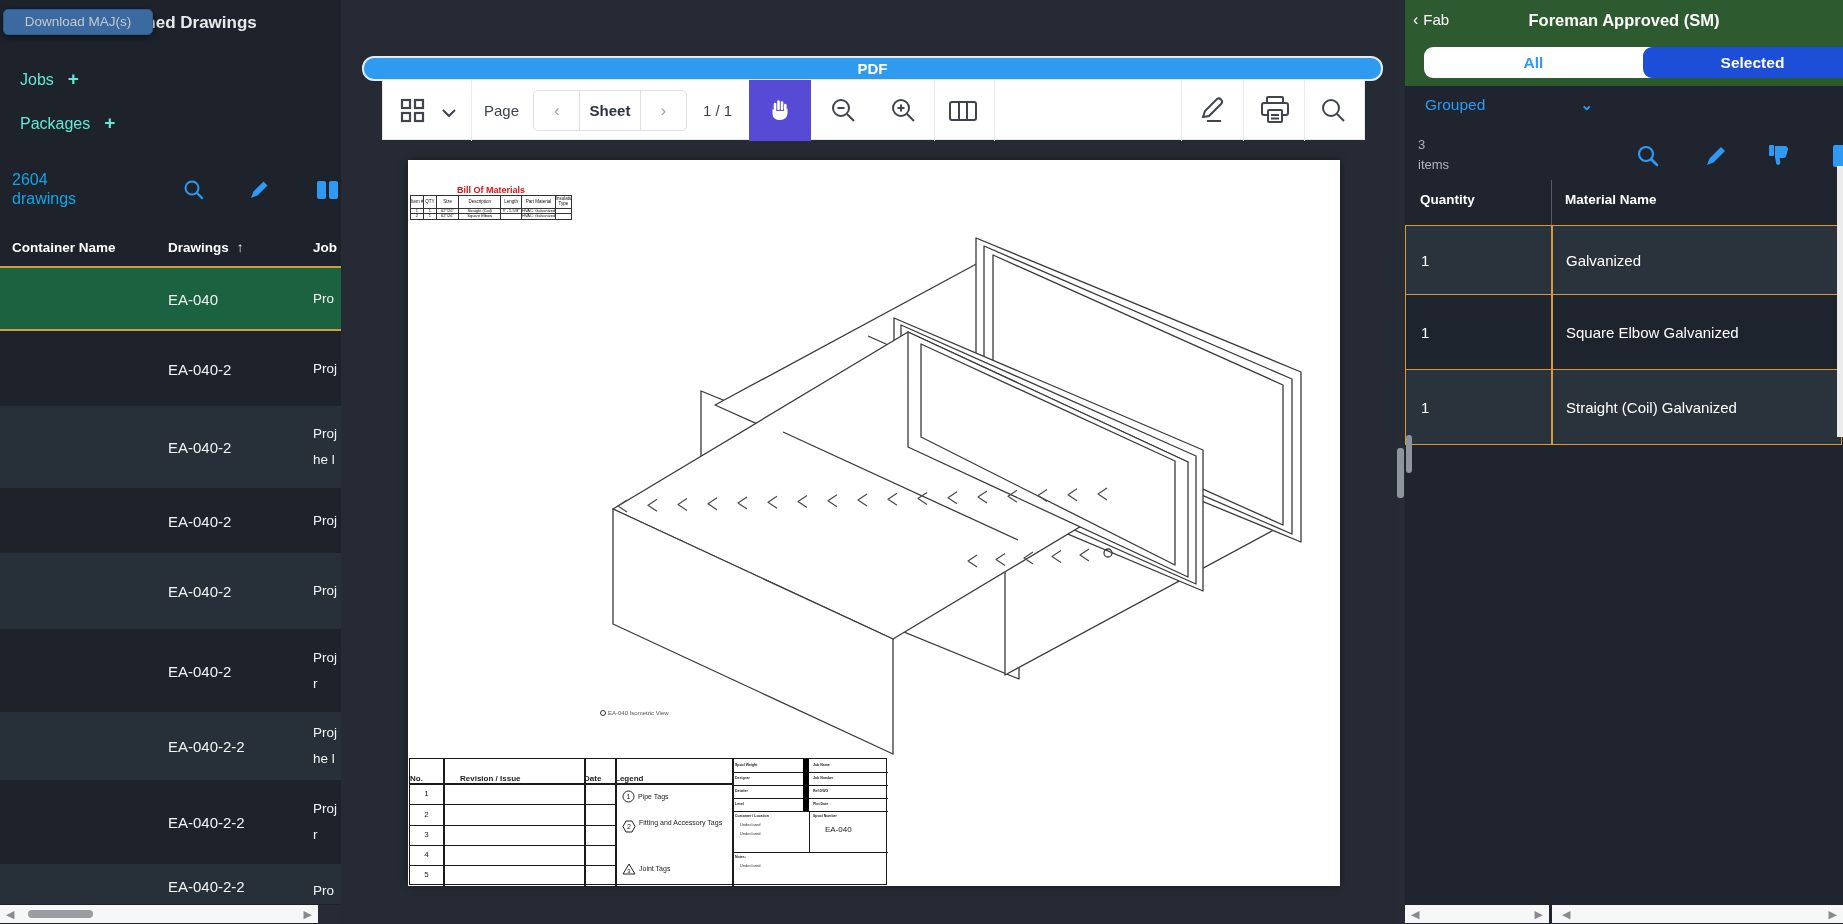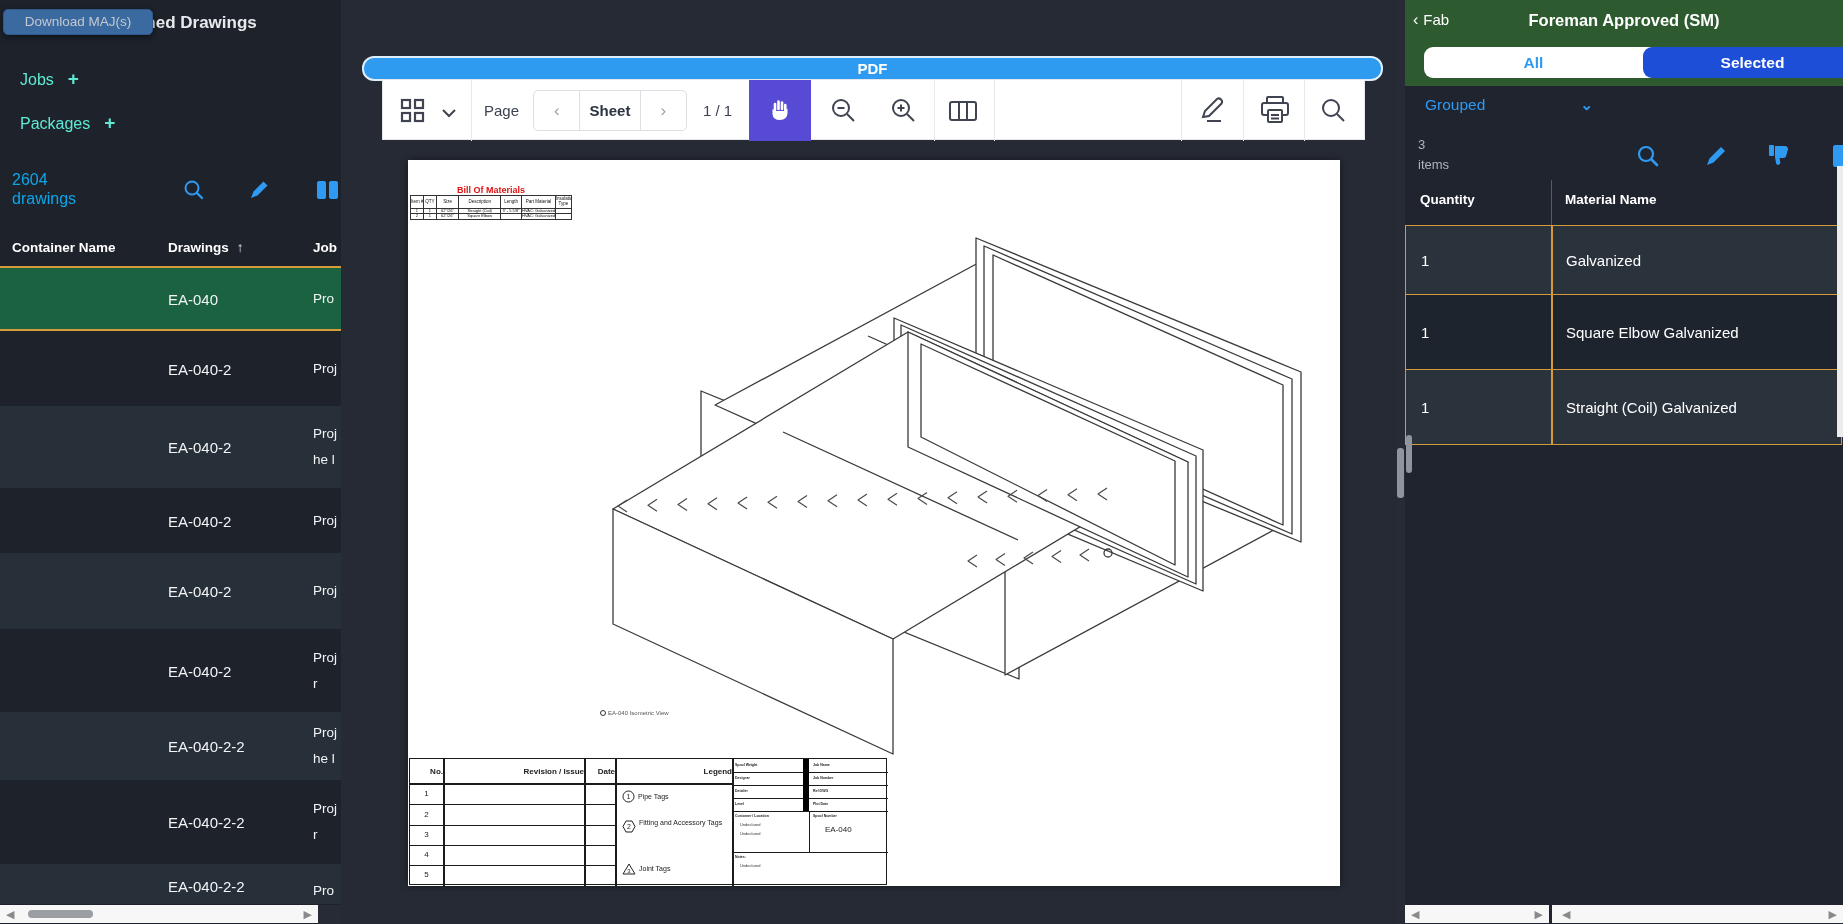--- a/index.html
+++ b/index.html
@@ -66,21 +66,21 @@
 
   
   .iso { position:absolute; left:0; top:0; }
   .iso path, .iso polygon, .iso line, .iso polyline { vector-effect:non-scaling-stroke; }
   .footnote { position:absolute; left:192px; top:550px; color:#555; font-size:6px; }
   .footnote .dot { display:inline-block; width:6px; height:6px; border:1px solid #333; border-radius:50%; vertical-align:middle; margin-right:2px; }
 
   
   .tblock { position:absolute; left:1px; top:598px; width:478px; height:127px; border:1.5px solid #1b1b1b; color:#222; background:#fff; }
   .tb-cell-border { position:absolute; background:#1b1b1b; }
-  .tb-head { position:absolute; top:8px; font-weight:700; font-size:8px; text-align:right; }
+  .tb-head { position:absolute; top:15px; font-weight:700; font-size:8px; text-align:left; }
   .tb-num { position:absolute; left:0; width:33px; text-align:center; font-size:8px; }
   .legend-item { position:absolute; font-size:7px; }
   .legend-item .shape { display:inline-block; vertical-align:middle; margin-right:3px; }
   .info-lbl { position:absolute; font-size:3.5px; font-weight:700; color:#222; }
   .info-txt { position:absolute; font-size:4px; color:#333; }
   .spool-val { position:absolute; font-size:8px; }
 
   
   .panel { position:absolute; left:1405px; top:0; width:438px; height:924px; background:#20242e; overflow:hidden; }
   .panel-head { position:absolute; left:0; top:0; width:438px; height:86px; background:#2d5a2f; }
@@ -418,21 +418,21 @@
         <div class="tb-cell-border" style="left:205px; top:0; width:1.5px; height:127px;"></div>
         <div class="tb-cell-border" style="left:322px; top:0; width:1.5px; height:127px;"></div>
 
         <div class="tb-cell-border" style="left:0; top:24px; width:322px; height:1.5px;"></div>
         <div class="tb-cell-border" style="left:0; top:45px; width:205px; height:1px;"></div>
         <div class="tb-cell-border" style="left:0; top:66px; width:205px; height:1px;"></div>
         <div class="tb-cell-border" style="left:0; top:86px; width:205px; height:1px;"></div>
         <div class="tb-cell-border" style="left:0; top:106px; width:205px; height:1px;"></div>
 
         <div class="tb-head" style="left:0; width:33px;">No.</div>
-        <div class="tb-head" style="left:33px; width:141px;">Revision / Issue</div>
+        <div class="tb-head" style="left:33px; width:141px;padding-left:17px;">Revision / Issue</div>
         <div class="tb-head" style="left:174px; width:31px;">Date</div>
         <div class="tb-head" style="left:205px; width:117px;">Legend</div>
 
         <div class="tb-num" style="top:30px;">1</div>
         <div class="tb-num" style="top:51px;">2</div>
         <div class="tb-num" style="top:71px;">3</div>
         <div class="tb-num" style="top:91px;">4</div>
         <div class="tb-num" style="top:111px;">5</div>
 
         <div class="legend-item" style="left:212px; top:31px;">

